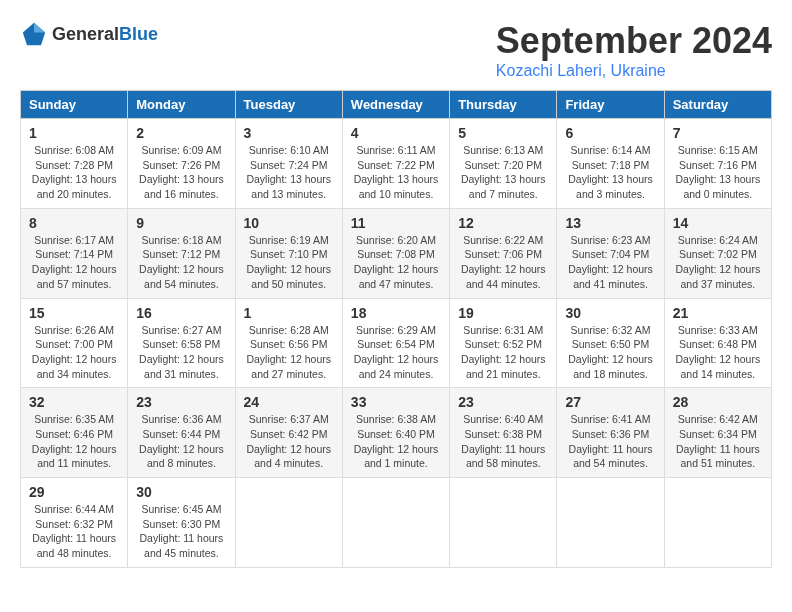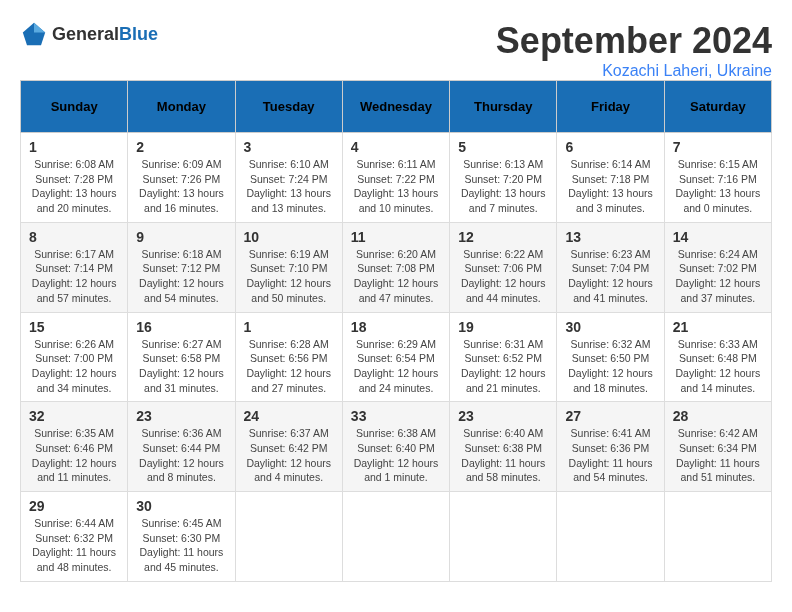--- a/index.html
+++ b/index.html
@@ -7,53 +7,52 @@
       font-family: Arial, sans-serif;
       background: #fff;
       width: 792px;
       min-height: 612px;
       padding: 20px;
     }
     .header {
       display: flex;
       justify-content: space-between;
       align-items: flex-start;
-      margin-bottom: 0;
+      margin-bottom: 10px;
     }
     .logo {
       display: flex;
       align-items: center;
       gap: 4px;
     }
     .logo-icon {
       width: 28px;
       height: 28px;
     }
     .title-block {
-      text-align: right;
     }
     .month-title {
       font-size: 36px;
       font-weight: bold;
       color: #333;
     }
     .location-title {
       font-size: 16px;
       color: #3b82f6;
     }
     .calendar {
       width: 100%;
       border-collapse: collapse;
       font-size: 11px;
     }
     .calendar th {
       background-color: #1a6eb5;
-      color: #000000;
-      text-align: center;
-      padding: 18px 8px;
+      color: #ffffff;
+      text-align: left;
+      padding: 6px 8px;
       font-size: 13px;
       font-weight: bold;
       border: 1px solid #ccc;
     }
     .calendar td {
       vertical-align: top;
       padding: 6px 8px;
       border: 1px solid #ddd;
       width: 14.28%;
       background: #fff;

